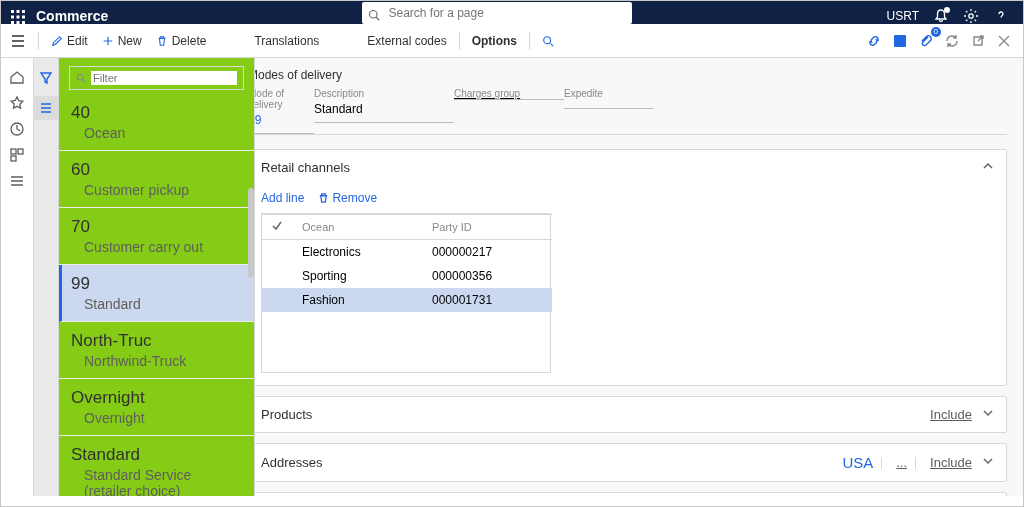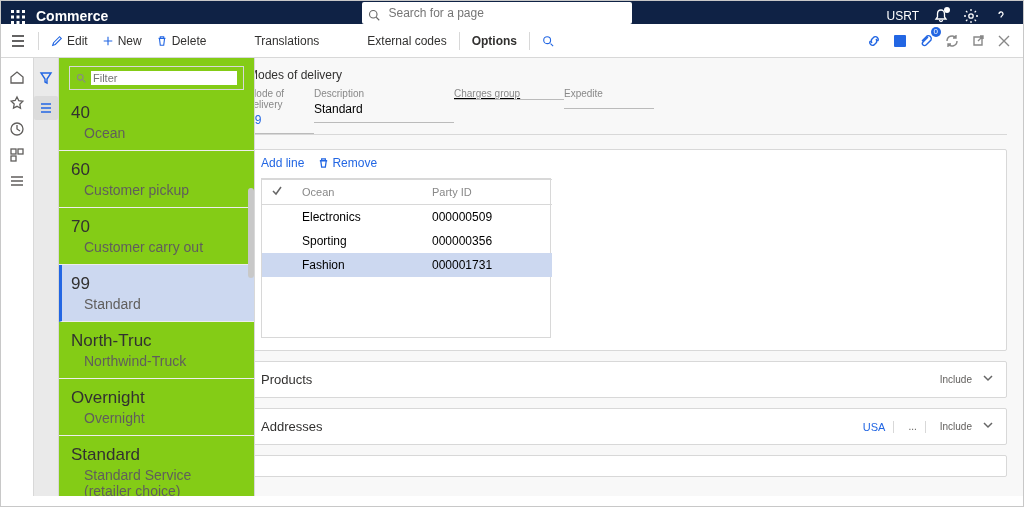--- a/index.html
+++ b/index.html
@@ -79,22 +79,22 @@
   .dh-label { font-size:10px; color:#888;}
   .dh-val { font-size:12px; padding:3px 0 5px; border-bottom:1px solid transparent; }
   .dh-val.link { color:var(--fx-blue); }
   .dh-underline { height:1px; background:#bbb; }
   .dh-col1 { width:66px; } .dh-col2 { width:140px; } .dh-col3 { width:110px;text-decoration:underline; } .dh-col4 { width:90px; }
 
   .section-card { background:#fff; border:1px solid var(--fx-border); border-radius:2px; margin-bottom:10px; }
   .sec-header { display:flex; align-items:center; padding:10px 12px; font-size:13px; color:var(--fx-text); font-weight:400; cursor:pointer; }
   .sec-header .fill { flex:1; }
   .sec-header .chev svg { width:12px; height:12px; stroke:#666; fill:none; stroke-width:1.5; }
-  .sec-header .badge-text { font-size:10px; color:var(--fx-text-sub); margin-left:6px; }
-  .sec-header .link-text { font-size:11px; color:var(--fx-blue); }
+  .sec-header .badge-text { font-size:13px; color:var(--fx-text-sub); margin-left:6px;text-decoration:underline; }
+  .sec-header .link-text { font-size:15px; color:var(--fx-blue); }
   .sec-header .vbar { width:1px; height:12px; background:var(--fx-border); margin:0 8px; }
 
   .sec-body { padding:0 12px 12px; }
   .sec-actions { display:flex; gap:14px; padding:6px 0 8px; font-size:12px; }
   .sec-actions .act { color:var(--fx-blue); cursor:pointer; display:inline-flex; align-items:center; gap:3px; }
   .sec-actions .act svg { width:11px; height:11px; stroke:var(--fx-blue); fill:none; stroke-width:1.4; }
 
   table.grid { border-collapse:collapse; width:290px; }
   table.grid th { font-size:11px; color:#888; font-weight:400; text-align:left; padding:6px 10px; border-bottom:1px solid var(--fx-border); border-top:1px solid var(--fx-border); }
   table.grid th.check { width:22px; }
@@ -337,20 +337,27 @@
         <div class="dh-underline"></div>
       </div>
       <div class="dh-col dh-col4">
         <div class="dh-label">Expedite</div>
         <div class="dh-val"></div>
         <div class="dh-underline"></div>
       </div>
     </div>
 
     <div class="section-card">
+      <div class="sec-header">
+        <span>Retail channels</span>
+        <span class="fill"></span>
+        <span class="chev"><svg viewBox="0 0 12 12">
+              <path d="M2 8l4-4 4 4"></path>
+            </svg></span>
+      </div>
       <div class="sec-body">
         <div class="sec-actions">
           <span class="act">Add line</span>
           <span class="act">
             <svg viewBox="0 0 12 12">
                 <path d="M2 3h8M4 3V1h4v2M3 3l1 7h4l1-7"></path>
               </svg>
             <span>Remove</span>
           </span>
         </div>
@@ -362,21 +369,21 @@
                       <path d="M1 5l3 3 5-7"></path>
                     </svg></th>
               <th>Ocean</th>
               <th>Party ID</th>
             </tr>
               </thead>
             <tbody id="grid-body">
                 <tr>
                   <td></td>
                   <td>Electronics</td>
-                  <td>000000509</td>
+                  <td>000000217</td>
                 </tr>
                 <tr>
                   <td></td>
                   <td>Sporting</td>
                   <td>000000356</td>
                 </tr>
                 <tr class="selected">
                   <td></td>
                   <td>Fashion</td>
                   <td>000001731</td>

